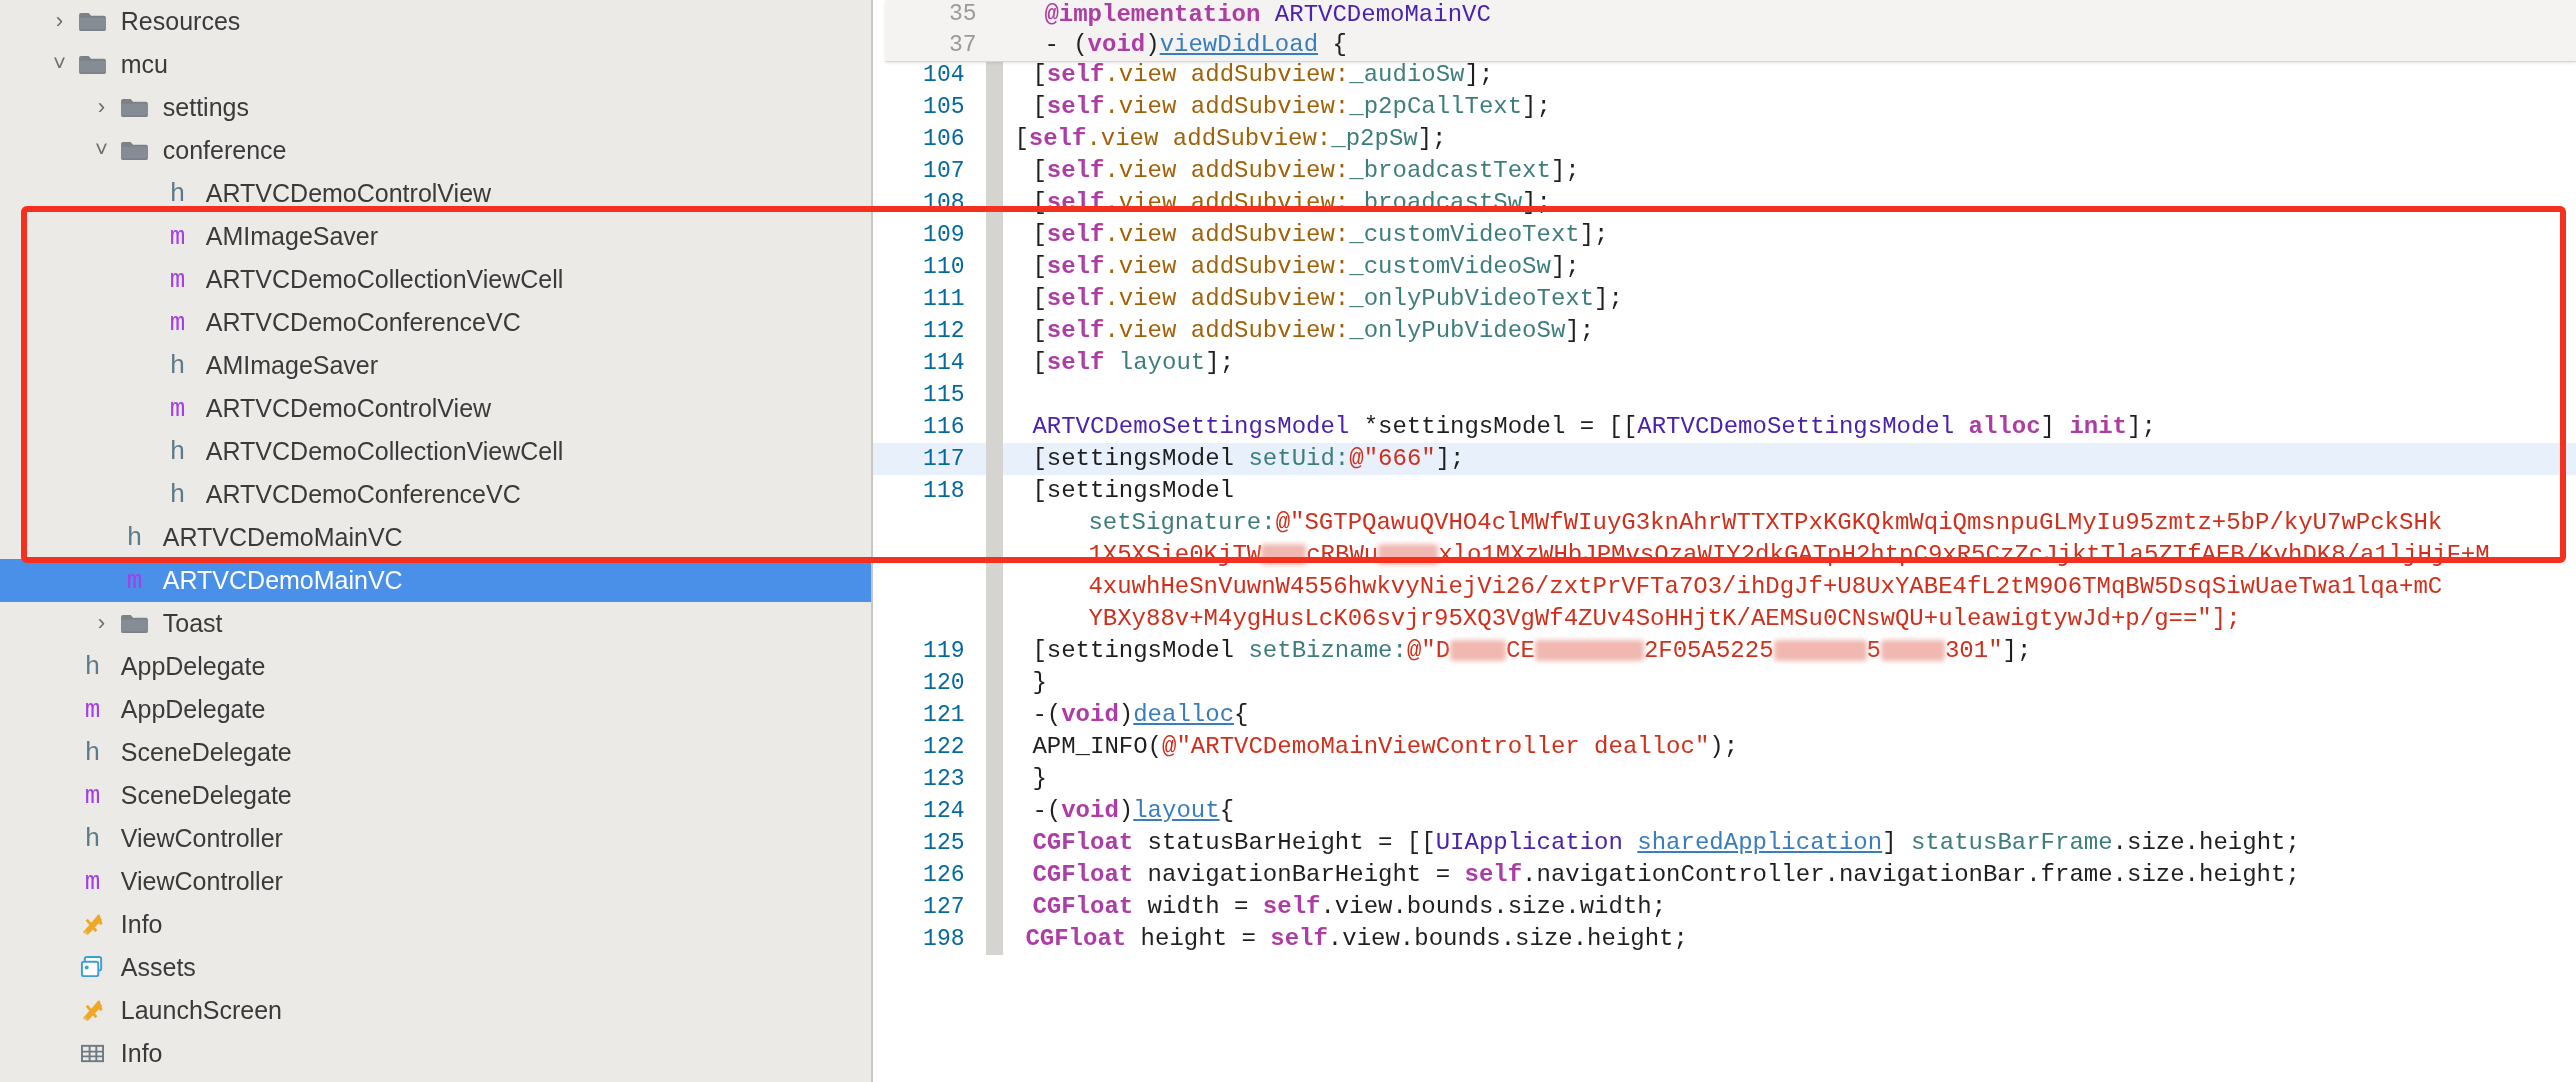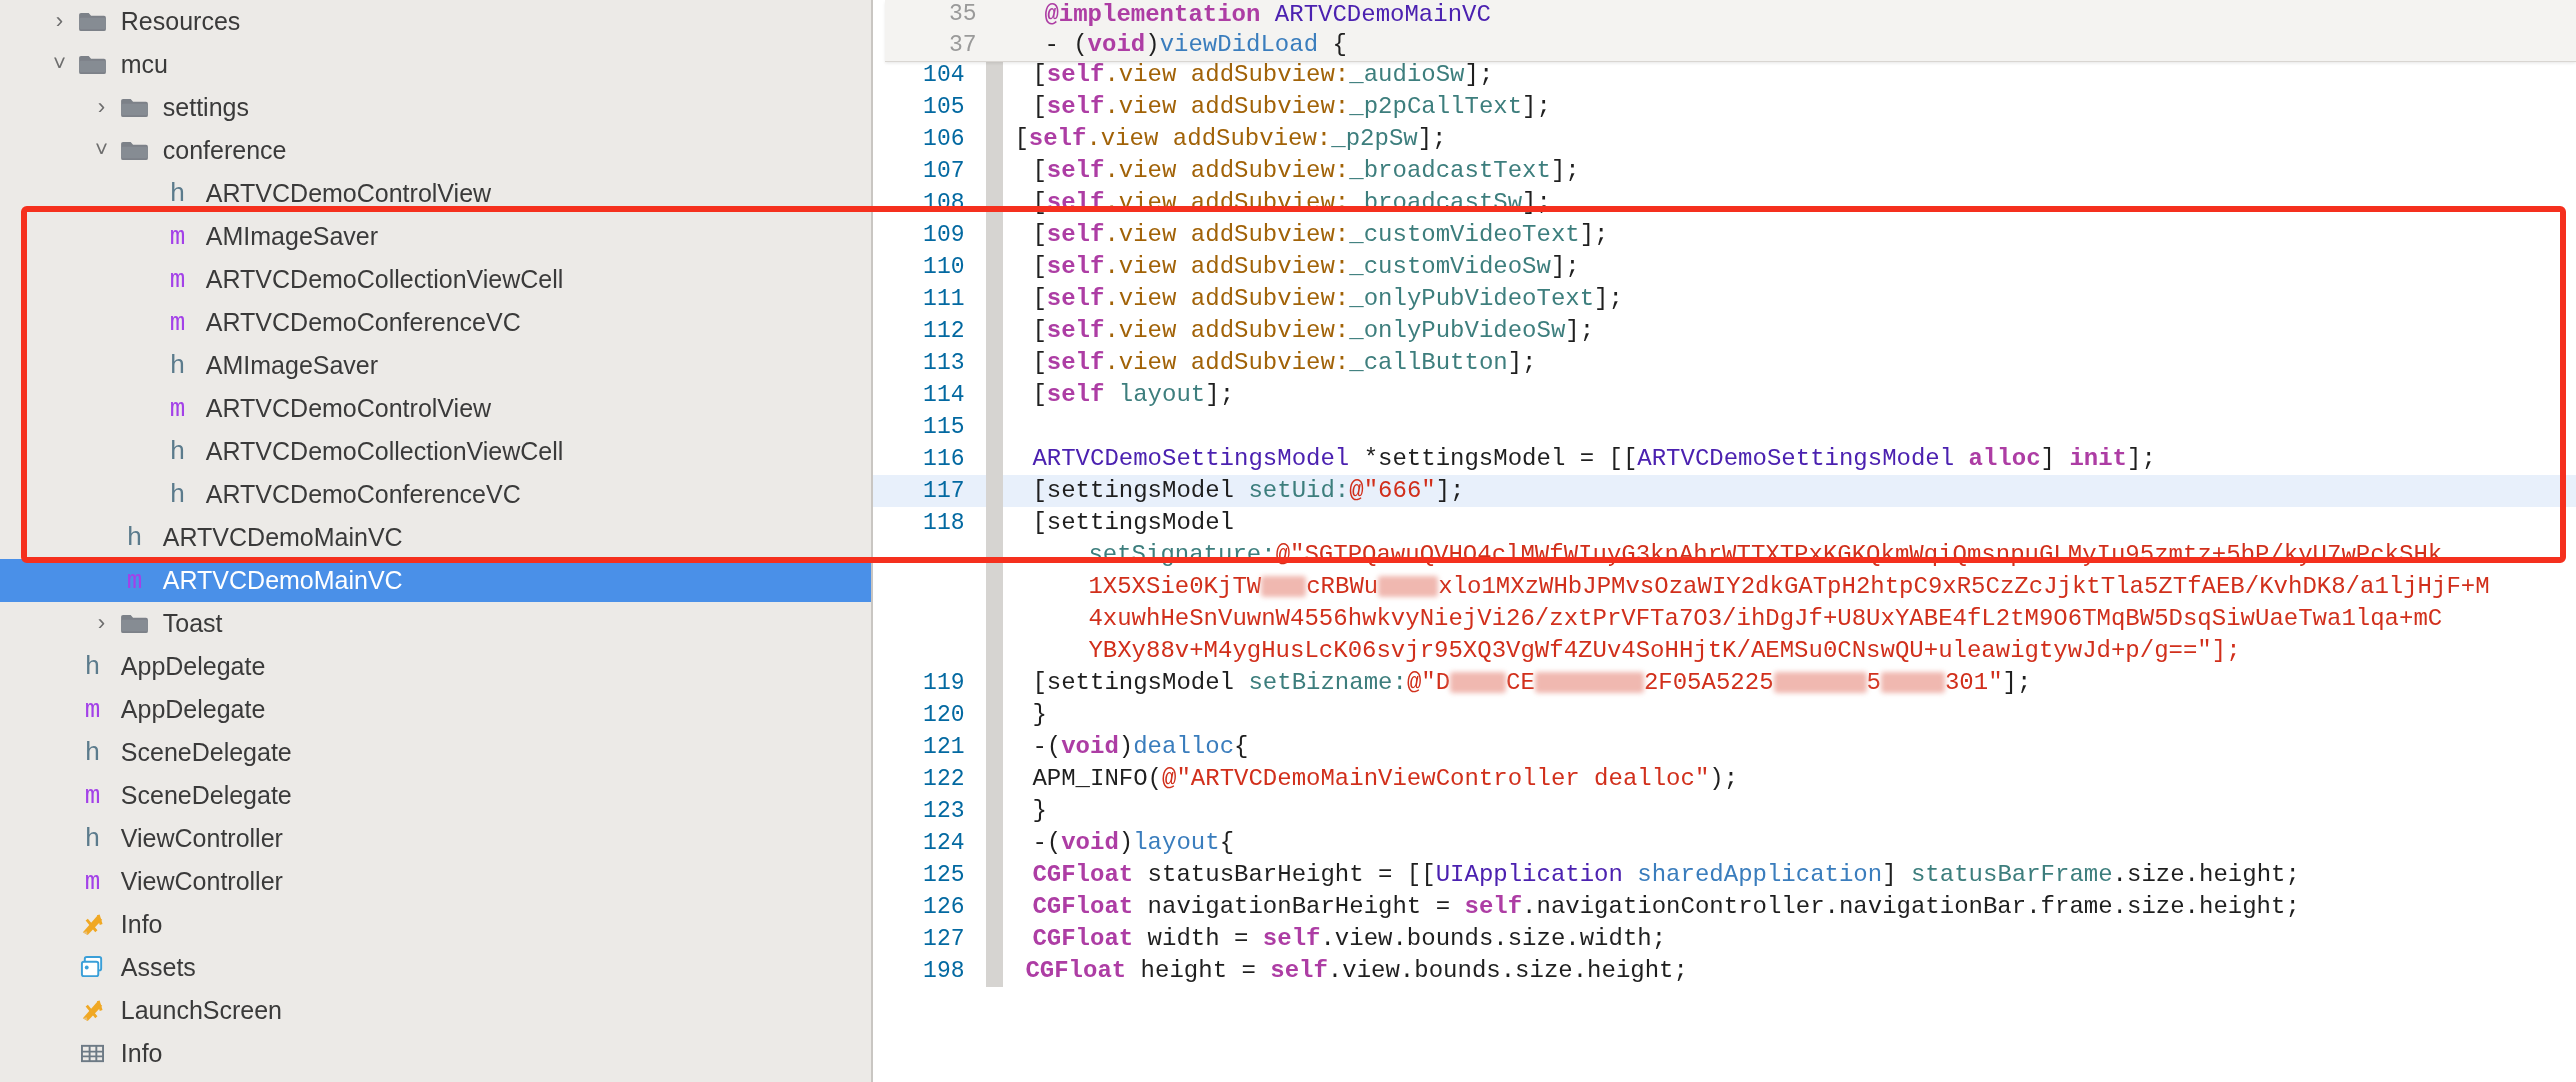--- a/index.html
+++ b/index.html
@@ -105,21 +105,21 @@
 
   #codebody {
     position: absolute;
     top: 27px; left: 0; right: 0; bottom: 0;
     overflow: hidden;
   }
   .code-line.hl { background: #e8f0fb; }
 
   
   .kw   { color: #ad3da4; font-weight: bold; }           
-  .fn   { color: #3a7dbd; }                               
+  .fn   { color: #3a7dbd; text-decoration: underline; }                               
   .sel  { color: #3d7e7d; }                               
   .plain{ color: #1f1f1f; }
   .sub  { color: #a16207; }                               
   .str  { color: #d12f1b; }                               
   .typ  { color: #4b21b0; }
 
   
   .redact {
     display: inline-block;
     background: #f0b8b0;
@@ -339,21 +339,20 @@
         <div class="code-line"><span class="gut">103</span><span class="fold"></span><span class="txt" style="padding-left: 29px;"><span class="plain">[</span><span class="kw">self</span><span class="sub">.view </span><span class="sub">addSubview:</span><span class="sel">_audioOnlyText</span><span class="plain">];</span></span></div>
         <div class="code-line"><span class="gut">104</span><span class="fold"></span><span class="txt" style="padding-left: 29px;"><span class="plain">[</span><span class="kw">self</span><span class="sub">.view </span><span class="sub">addSubview:</span><span class="sel">_audioSw</span><span class="plain">];</span></span></div>
         <div class="code-line"><span class="gut">105</span><span class="fold"></span><span class="txt" style="padding-left: 29px;"><span class="plain">[</span><span class="kw">self</span><span class="sub">.view </span><span class="sub">addSubview:</span><span class="sel">_p2pCallText</span><span class="plain">];</span></span></div>
         <div class="code-line"><span class="gut">106</span><span class="fold"></span><span class="txt" style="padding-left: 11px;"><span class="plain">[</span><span class="kw">self</span><span class="sub">.view </span><span class="sub">addSubview:</span><span class="sel">_p2pSw</span><span class="plain">];</span></span></div>
         <div class="code-line"><span class="gut">107</span><span class="fold"></span><span class="txt" style="padding-left: 29px;"><span class="plain">[</span><span class="kw">self</span><span class="sub">.view </span><span class="sub">addSubview:</span><span class="sel">_broadcastText</span><span class="plain">];</span></span></div>
         <div class="code-line"><span class="gut">108</span><span class="fold"></span><span class="txt" style="padding-left: 29px;"><span class="plain">[</span><span class="kw">self</span><span class="sub">.view </span><span class="sub">addSubview:</span><span class="sel">_broadcastSw</span><span class="plain">];</span></span></div>
         <div class="code-line"><span class="gut">109</span><span class="fold"></span><span class="txt" style="padding-left: 29px;"><span class="plain">[</span><span class="kw">self</span><span class="sub">.view </span><span class="sub">addSubview:</span><span class="sel">_customVideoText</span><span class="plain">];</span></span></div>
         <div class="code-line"><span class="gut">110</span><span class="fold"></span><span class="txt" style="padding-left: 29px;"><span class="plain">[</span><span class="kw">self</span><span class="sub">.view </span><span class="sub">addSubview:</span><span class="sel">_customVideoSw</span><span class="plain">];</span></span></div>
         <div class="code-line"><span class="gut">111</span><span class="fold"></span><span class="txt" style="padding-left: 29px;"><span class="plain">[</span><span class="kw">self</span><span class="sub">.view </span><span class="sub">addSubview:</span><span class="sel">_onlyPubVideoText</span><span class="plain">];</span></span></div>
         <div class="code-line"><span class="gut">112</span><span class="fold"></span><span class="txt" style="padding-left: 29px;"><span class="plain">[</span><span class="kw">self</span><span class="sub">.view </span><span class="sub">addSubview:</span><span class="sel">_onlyPubVideoSw</span><span class="plain">];</span></span></div>
-        <div class="code-line"><span class="gut">113</span><span class="fold"></span><span class="txt" style="padding-left: 29px;"><span class="plain">[</span><span class="kw">self</span><span class="sub">.view </span><span class="sub">addSubview:</span><span class="sel">_callButton</span><span class="plain">];</span></span></div>
         <div class="code-line"><span class="gut">114</span><span class="fold"></span><span class="txt" style="padding-left: 29px;"><span class="plain">[</span><span class="kw">self</span><span class="plain"> </span><span class="sel">layout</span><span class="plain">];</span></span></div>
         <div class="code-line"><span class="gut">115</span><span class="fold"></span><span class="txt" style="padding-left: 29px;"></span></div>
         <div class="code-line"><span class="gut">116</span><span class="fold"></span><span class="txt" style="padding-left: 29px;"><span class="typ">ARTVCDemoSettingsModel</span><span class="plain"> *settingsModel = [[</span><span class="typ">ARTVCDemoSettingsModel</span><span class="plain"> </span><span class="kw">alloc</span><span class="plain">] </span><span class="kw">init</span><span class="plain">];</span></span></div>
         <div class="code-line hl"><span class="gut">117</span><span class="fold"></span><span class="txt" style="padding-left: 29px;"><span class="plain">[settingsModel </span><span class="sel">setUid:</span><span class="str">@"666"</span><span class="plain">];</span></span></div>
         <div class="code-line"><span class="gut">118</span><span class="fold"></span><span class="txt" style="padding-left: 29px;"><span class="plain">[settingsModel</span></span></div>
         <div class="code-line"><span class="gut"></span><span class="fold"></span><span class="txt" style="padding-left: 85px;"><span class="sel">setSignature:</span><span class="str">@"SGTPQawuQVHO4clMWfWIuyG3knAhrWTTXTPxKGKQkmWqiQmsnpuGLMyIu95zmtz+5bP/kyU7wPckSHk</span></span></div>
         <div class="code-line"><span class="gut"></span><span class="fold"></span><span class="txt" style="padding-left: 85px;"><span class="str">1X5XSie0KjTW</span><span class="redact" style="width:45px"></span><span class="str">cRBWu</span><span class="redact" style="width:60px"></span><span class="str">xlo1MXzWHbJPMvsOzaWIY2dkGATpH2htpC9xR5CzZcJjktTla5ZTfAEB/KvhDK8/a1ljHjF+M</span></span></div>
         <div class="code-line"><span class="gut"></span><span class="fold"></span><span class="txt" style="padding-left: 85px;"><span class="str">4xuwhHeSnVuwnW4556hwkvyNiejVi26/zxtPrVFTa7O3/ihDgJf+U8UxYABE4fL2tM9O6TMqBW5DsqSiwUaeTwa1lqa+mC</span></span></div>
         <div class="code-line"><span class="gut"></span><span class="fold"></span><span class="txt" style="padding-left: 85px;"><span class="str">YBXy88v+M4ygHusLcK06svjr95XQ3VgWf4ZUv4SoHHjtK/AEMSu0CNswQU+uleawigtywJd+p/g=="];</span></span></div>
         <div class="code-line"><span class="gut">119</span><span class="fold"></span><span class="txt" style="padding-left: 29px;"><span class="plain">[settingsModel </span><span class="sel">setBizname:</span><span class="str">@"D</span><span class="redact" style="width:56px"></span><span class="str">CE</span><span class="redact" style="width:109px"></span><span class="str">2</span><span class="str">F05A5225</span><span class="redact" style="width:93px"></span><span class="str">5</span><span class="redact" style="width:64px"></span><span class="str">301"</span><span class="plain">];</span></span></div>

